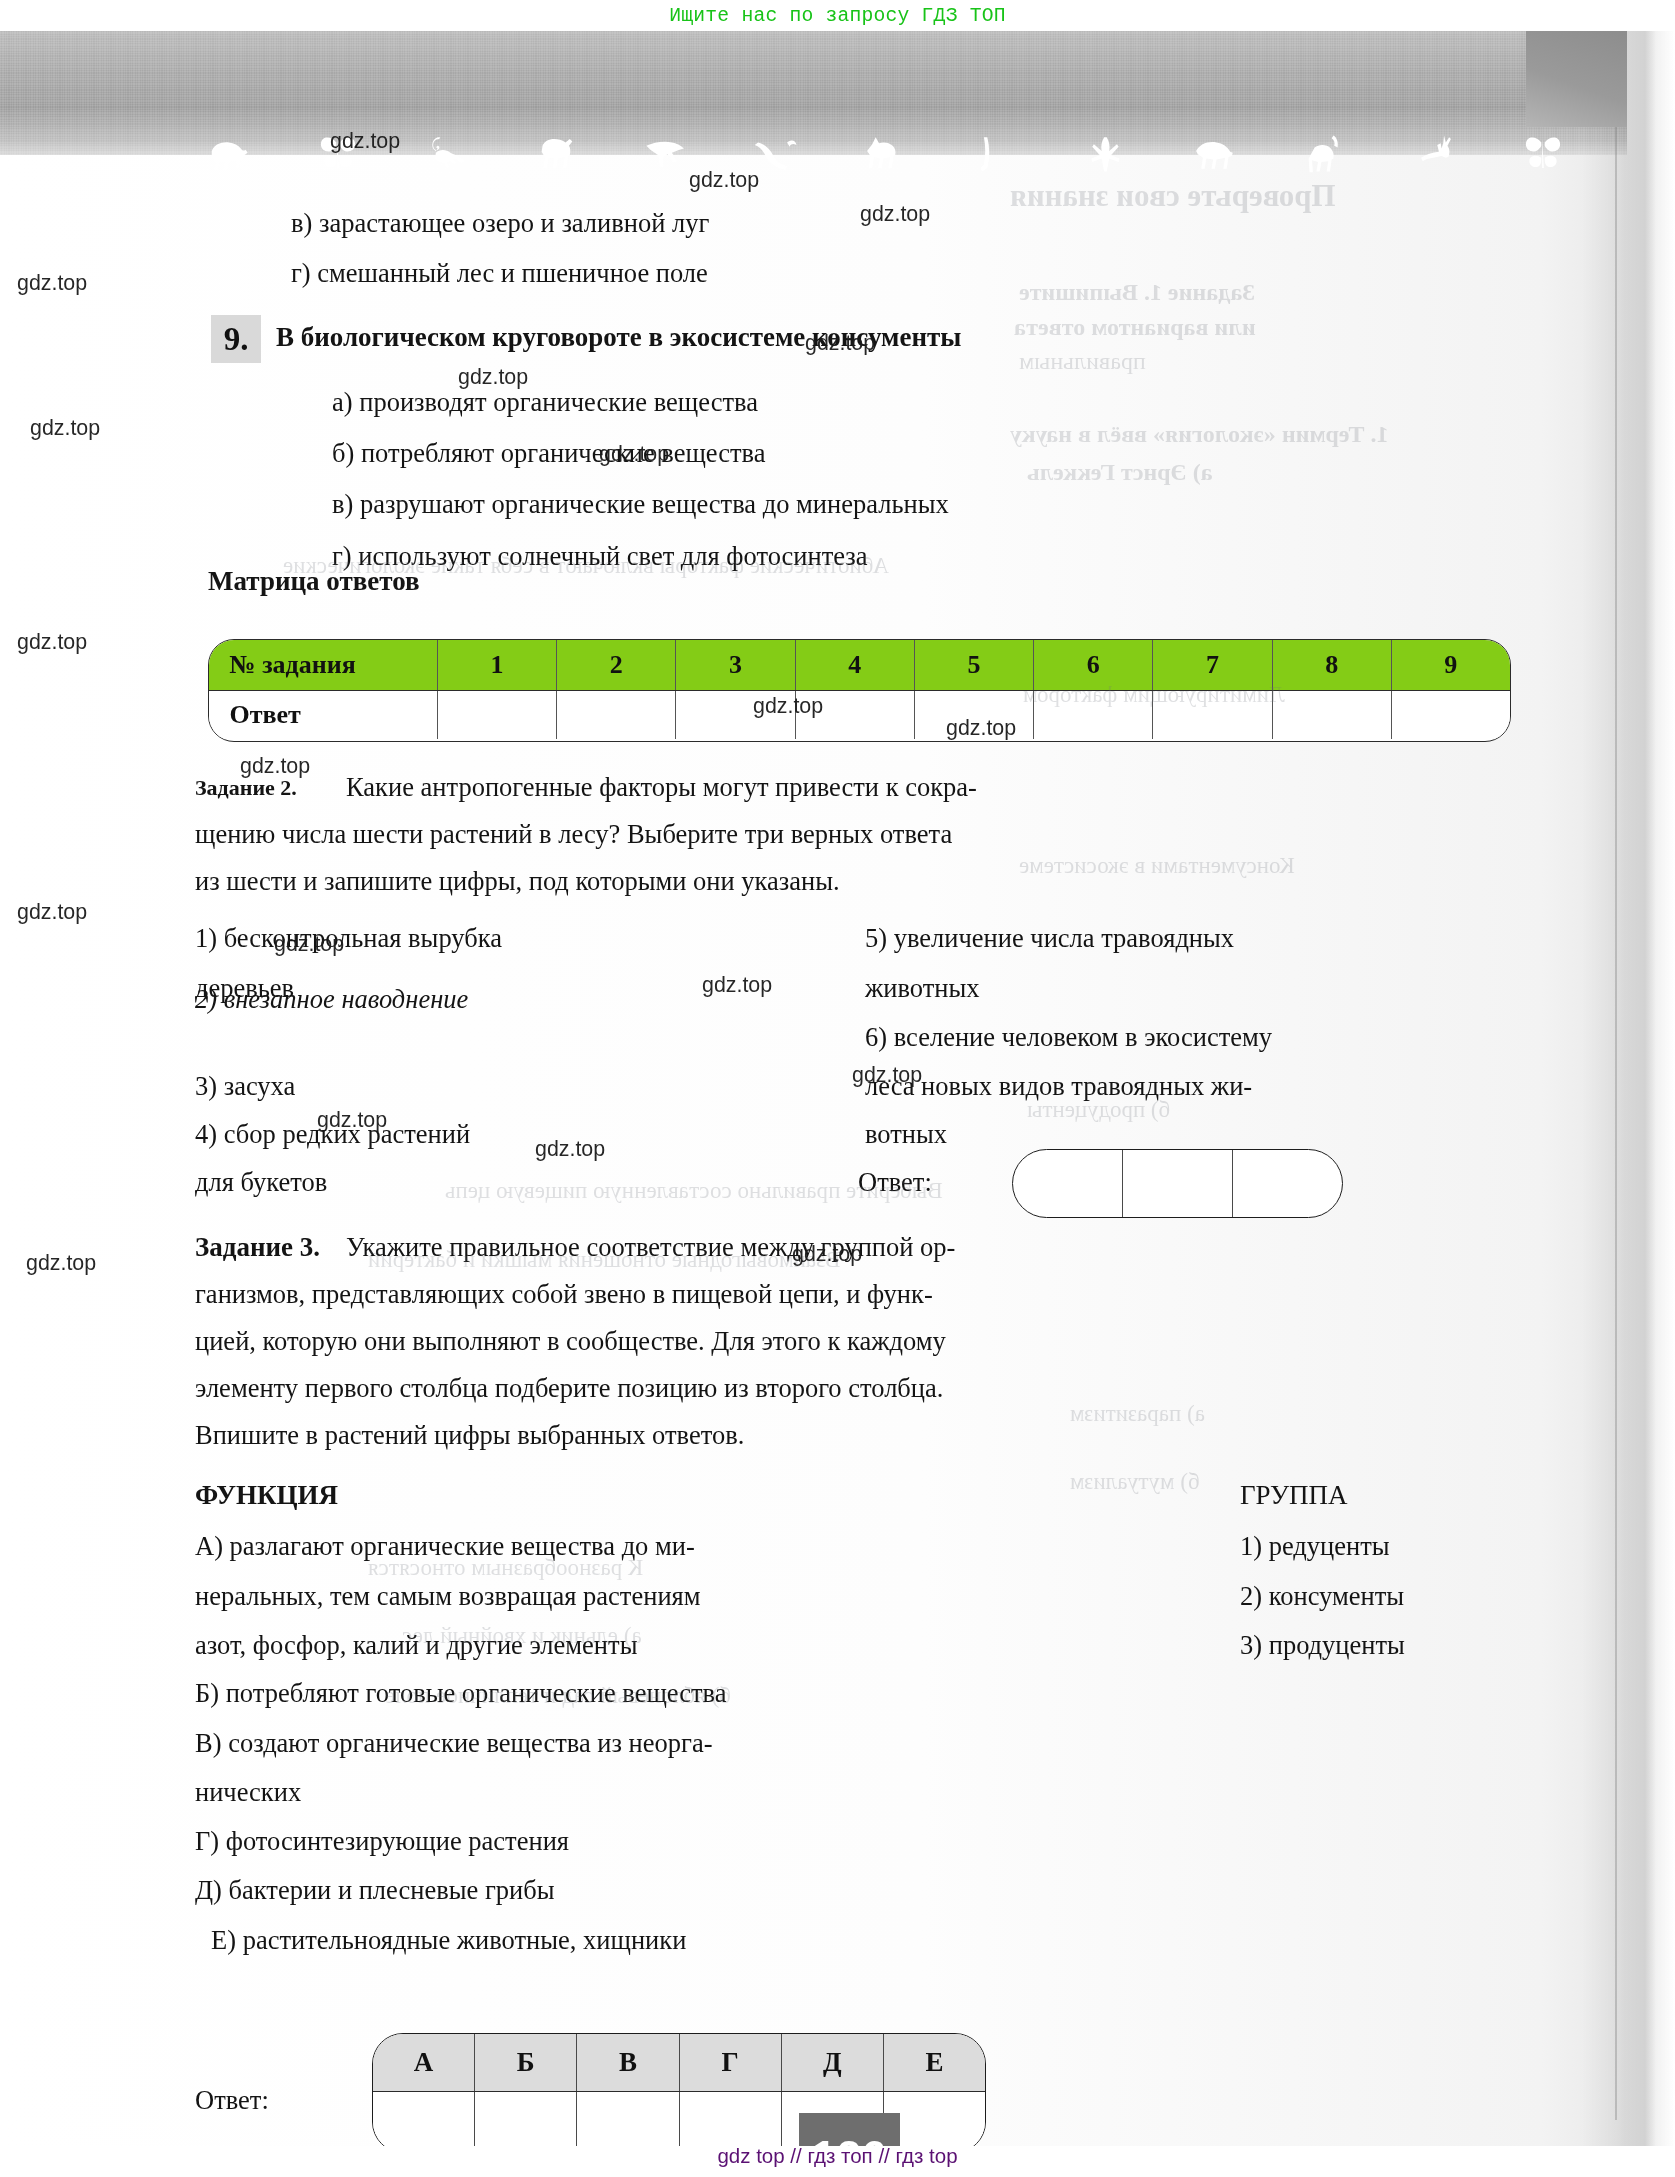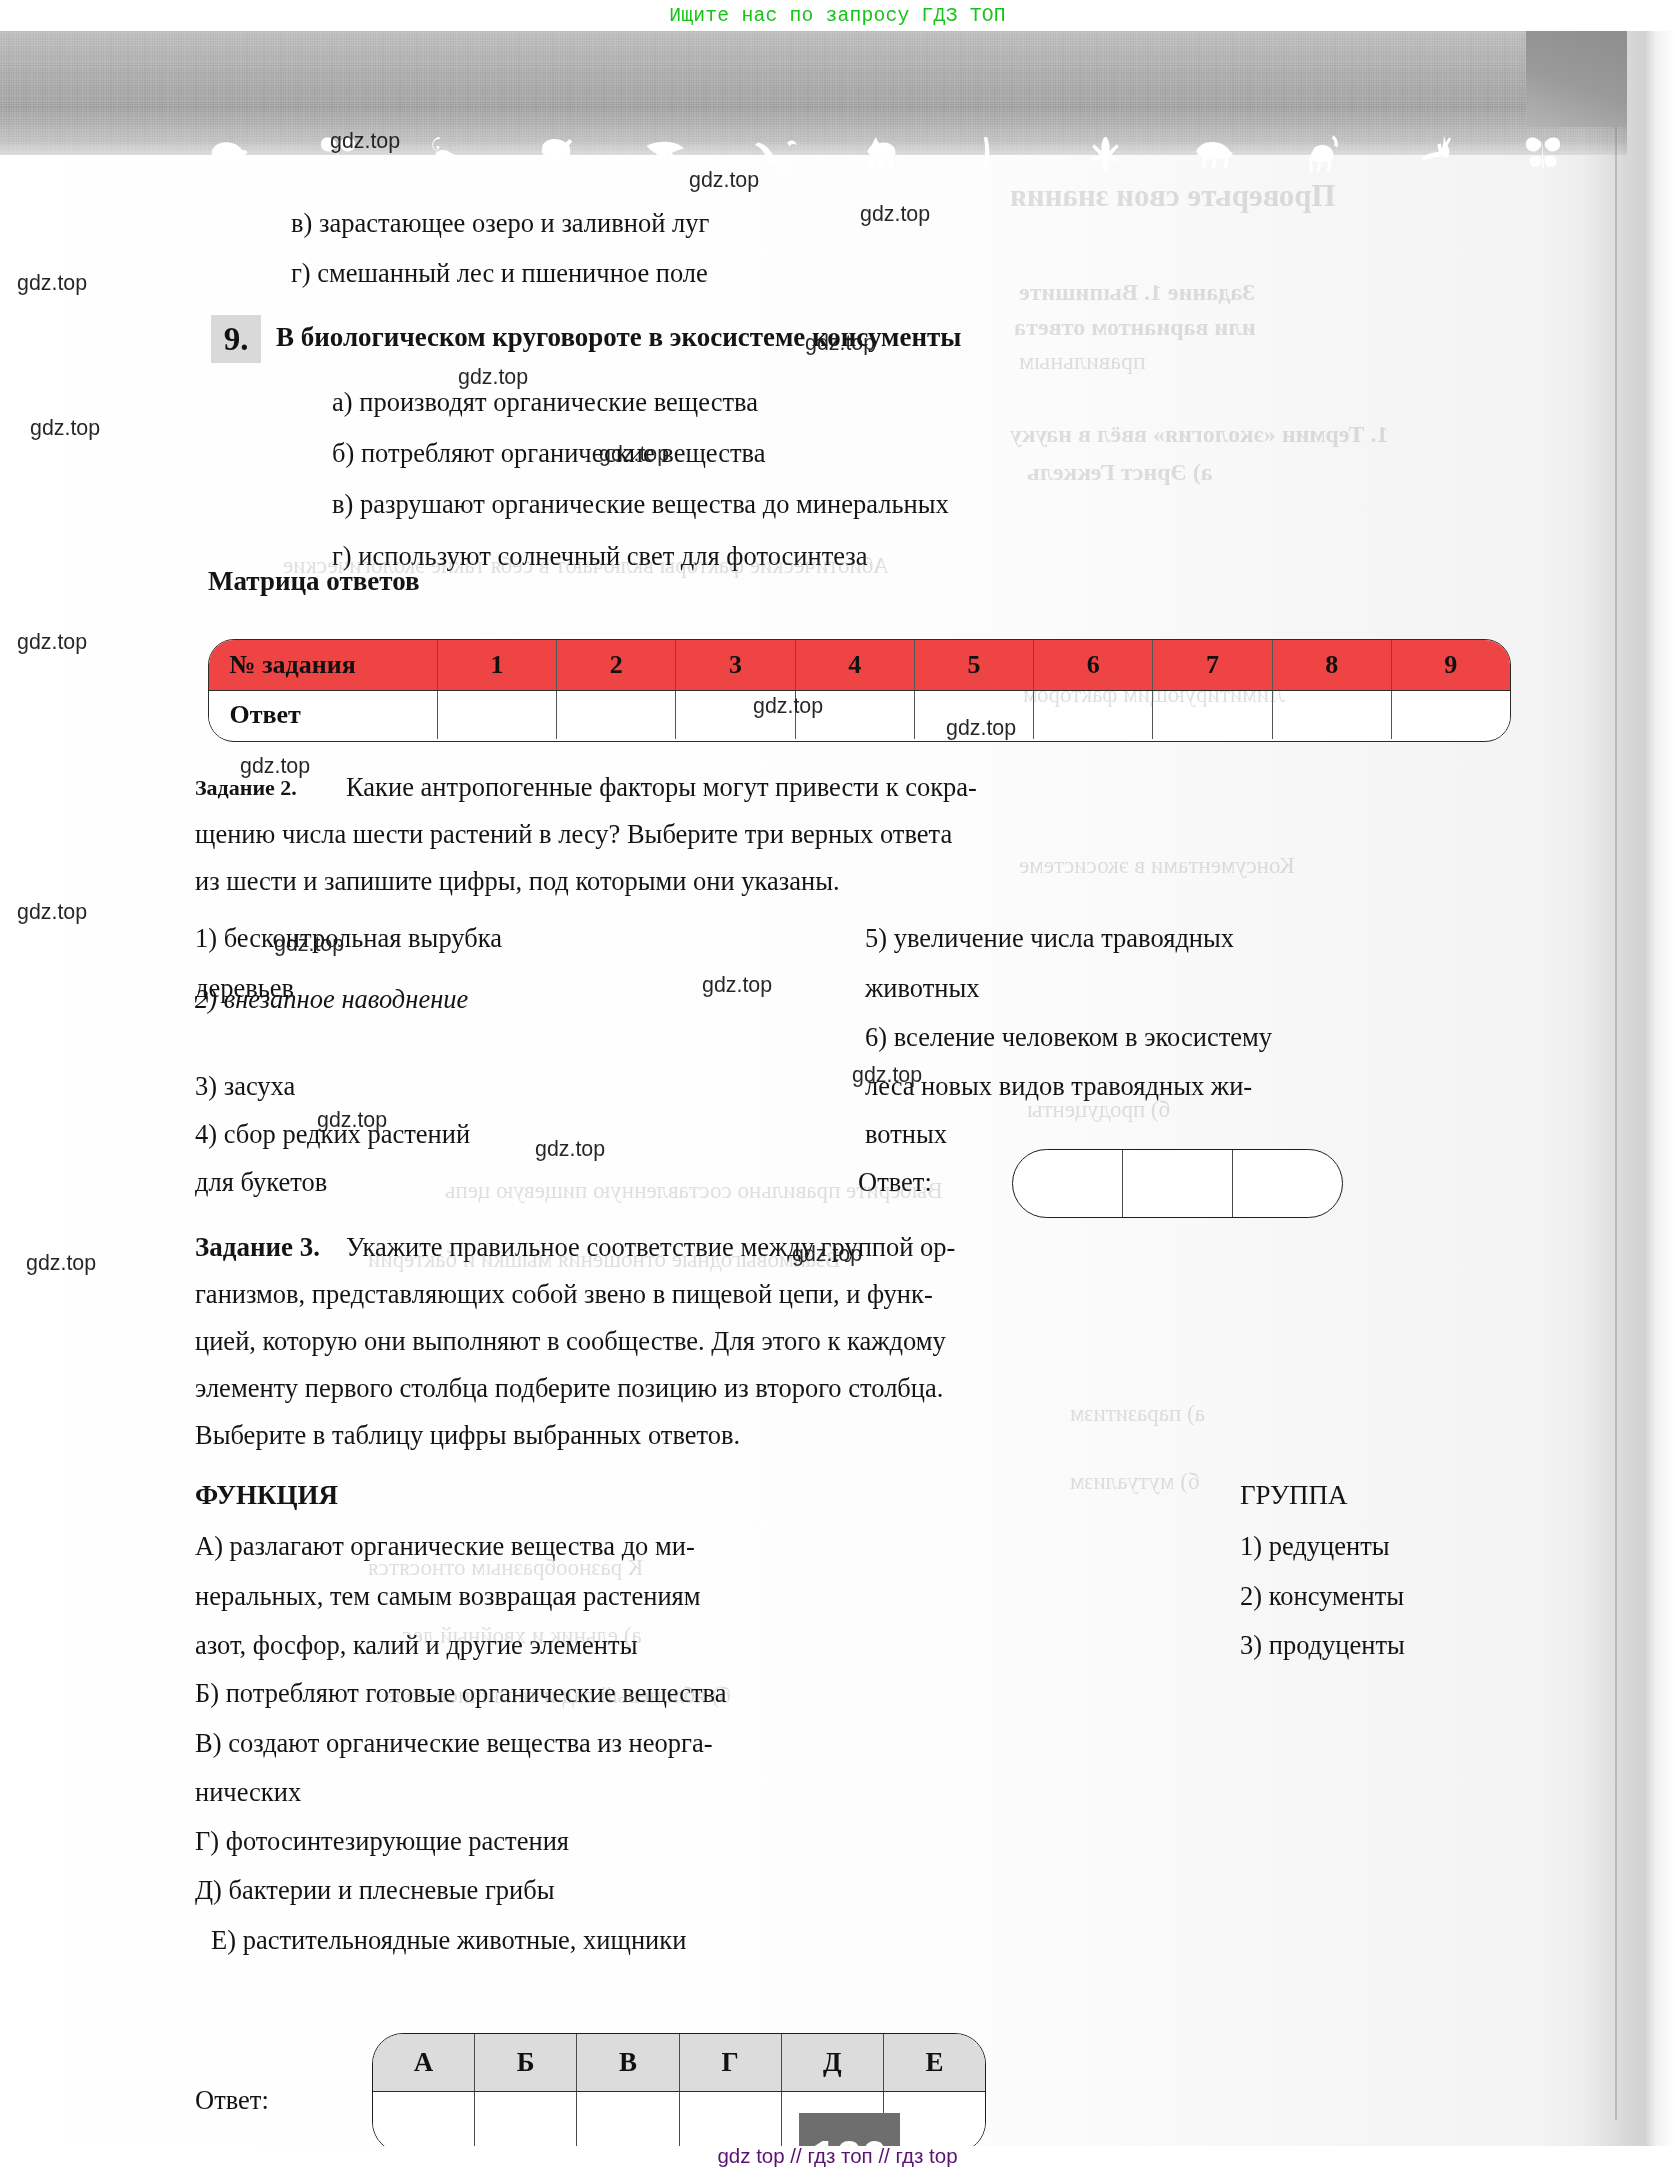--- a/index.html
+++ b/index.html
@@ -116,21 +116,21 @@
     position: absolute;
     left: 208px; top: 608px;
     width: 1301px; height: 101px;
     border: 1.7px solid #2b2b2b;
     border-radius: 26px;
     overflow: hidden;
     background: #ffffff;
   }
   #matrix-head {
     display: flex; height: 50px;
-    background: #ef4444;
+    background: #84cc16;
     border-bottom: 1.7px solid #2b2b2b;
   }
   #matrix-body { display: flex; height: 48px; background:#fff; }
   .mcell {
     display: flex; align-items: center; justify-content: center;
     border-right: 1.7px solid #555;
     font-family: "Liberation Serif", serif;
     font-weight: bold;
     font-size: 26px;
     color: #111;
@@ -394,21 +394,21 @@
     <div class="acell"></div>
     <div class="acell"></div>
     <div class="acell"></div>
   </div>
 
   <div class="txt bold" style="left:195px; top:1199px; font-size:27px;">Задание 3.</div>
   <div class="txt" style="left:346px; top:1199px;">Укажите  правильное  соответствие  между  группой  ор-</div>
   <div class="txt" style="left:195px; top:1246px;">ганизмов, представляющих собой звено в пищевой цепи, и функ-</div>
   <div class="txt" style="left:195px; top:1293px;">цией, которую они выполняют в сообществе. Для этого к каждому</div>
   <div class="txt" style="left:195px; top:1340px;">элементу первого столбца подберите позицию из второго столбца.</div>
-  <div class="txt" style="left:195px; top:1387px;">Выберите в таблицу цифры выбранных ответов.</div>
+  <div class="txt" style="left:195px; top:1387px;">Впишите в растений цифры выбранных ответов.</div>
 
   <div class="txt" style="left:195px; top:1447px; font-size:27px;font-weight:bold;">ФУНКЦИЯ</div>
   <div class="txt" style="left:1240px; top:1447px; font-size:27px;">ГРУППА</div>
 
   <div class="txt" style="left:195px; top:1498px;">А) разлагают  органические  вещества  до  ми-</div>
   <div class="txt" style="left:195px; top:1597px;">азот, фосфор, калий и другие элементы</div>
   <div class="txt" style="left:195px; top:1548px;">неральных, тем самым возвращая растениям</div>
   <div class="txt" style="left:195px; top:1645px;">Б)  потребляют готовые органические вещества</div>
   <div class="txt" style="left:195px; top:1695px;">В)  создают  органические  вещества  из  неорга-</div>
   <div class="txt" style="left:195px; top:1744px;">нических</div>

